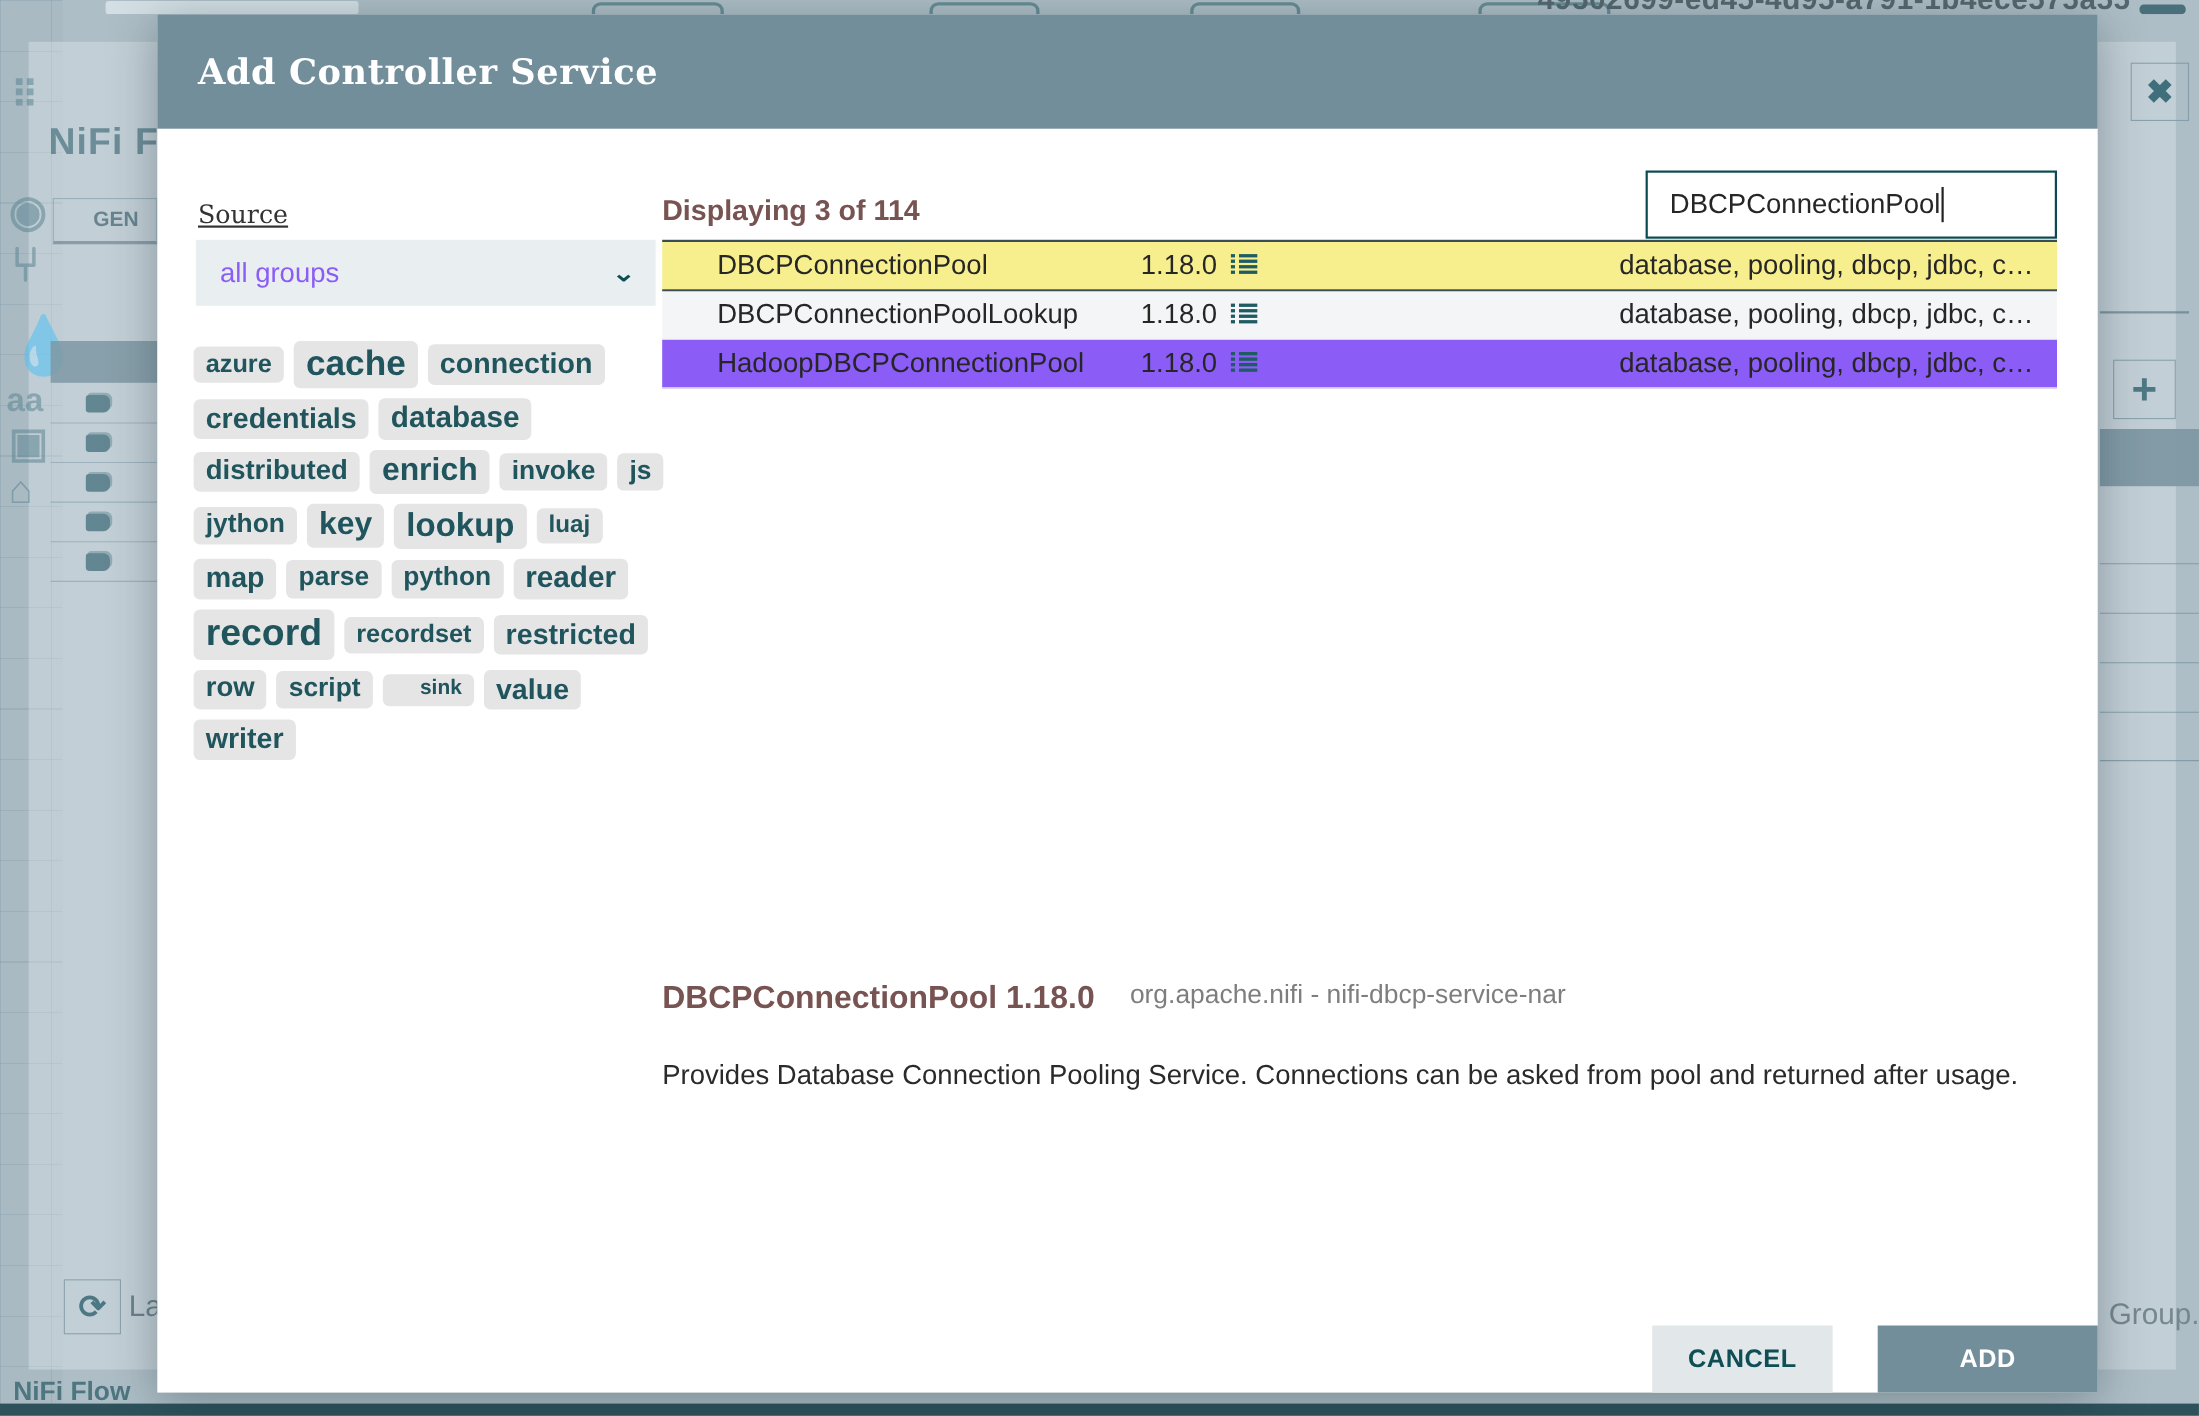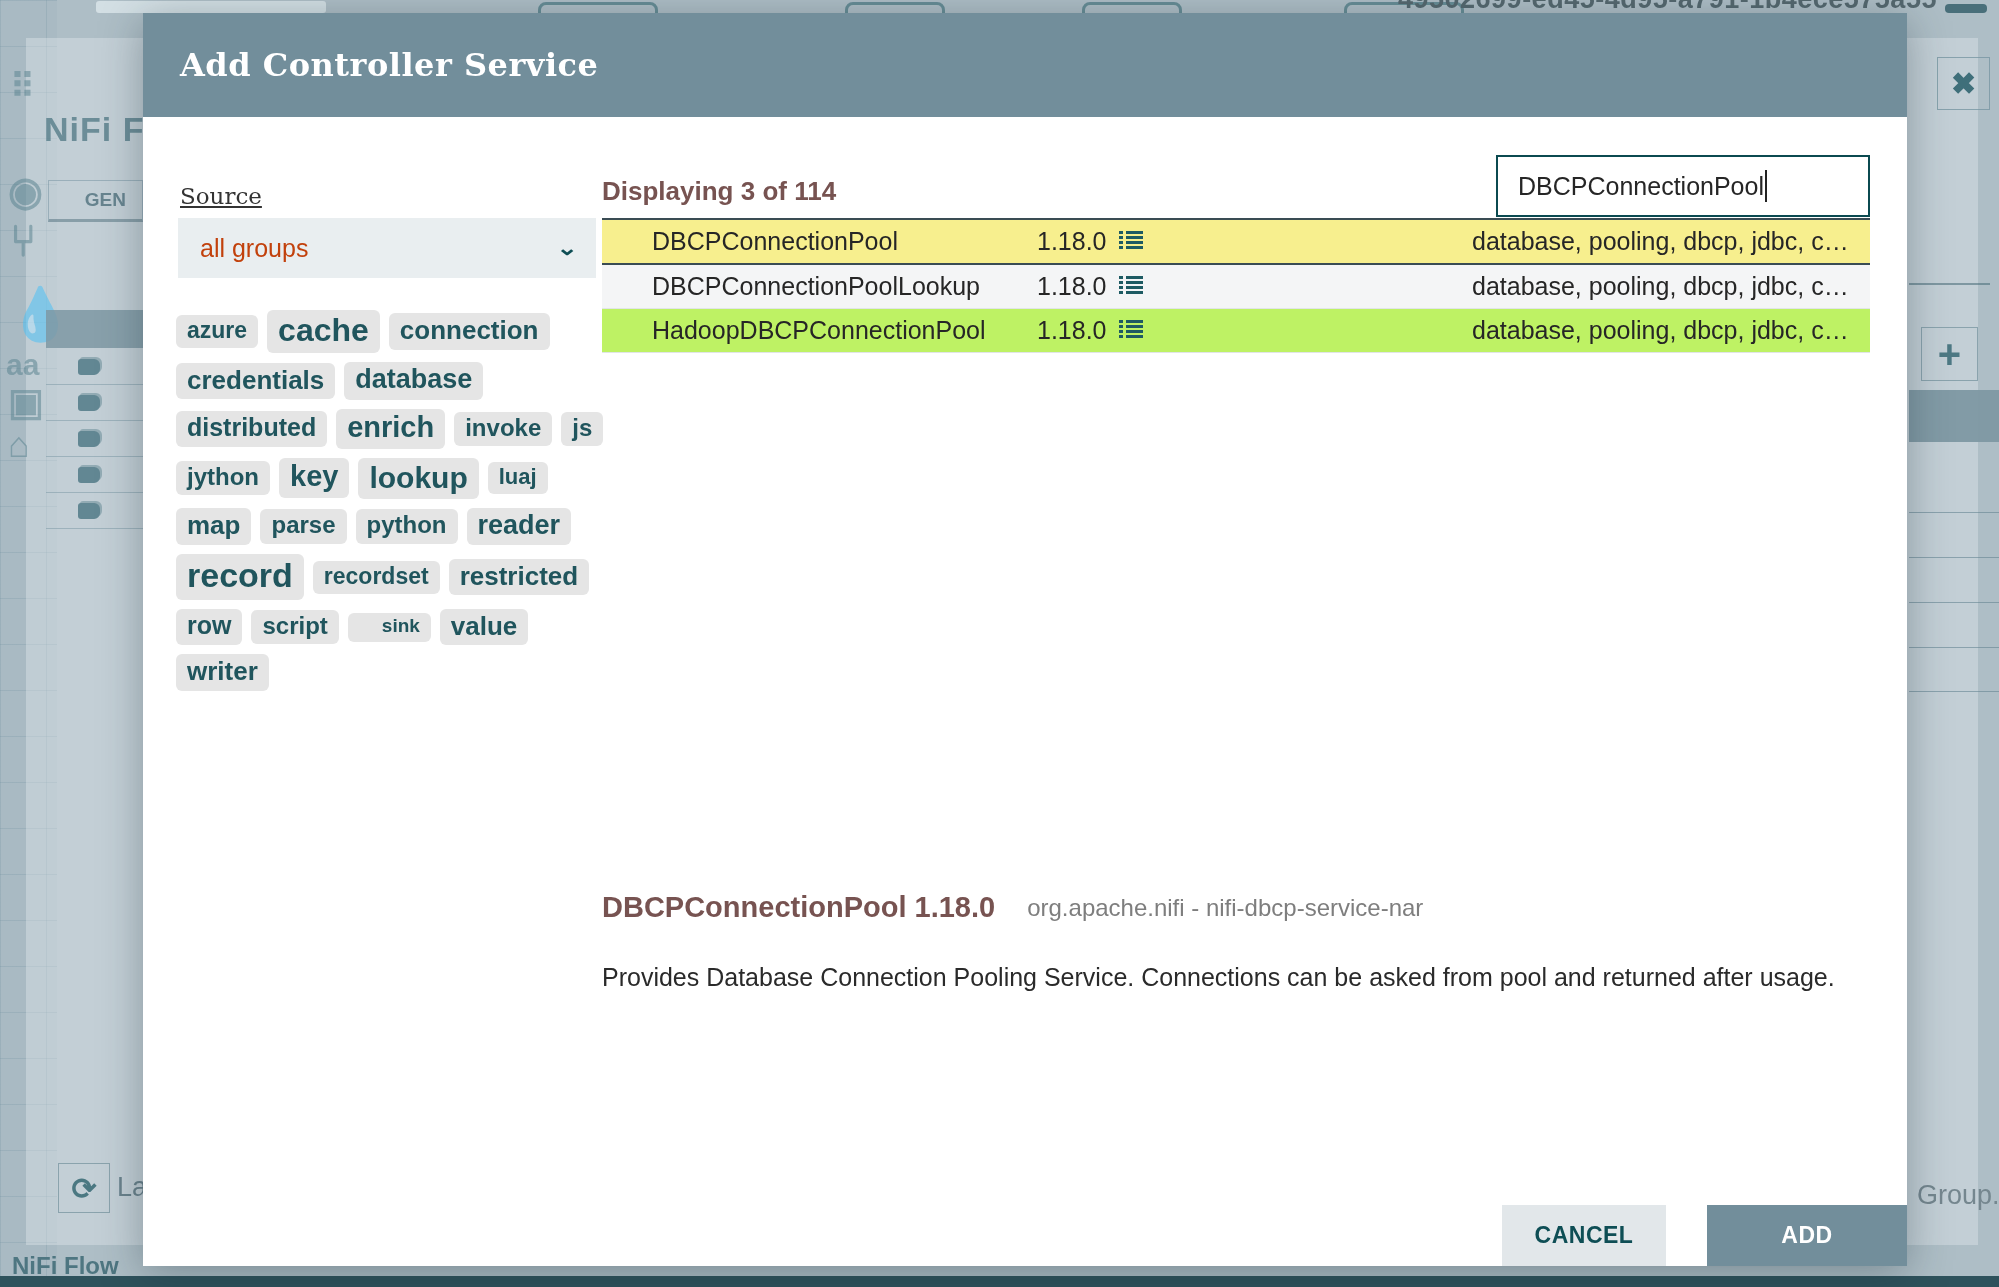--- a/index.html
+++ b/index.html
@@ -64,21 +64,21 @@
     background:#fff; box-shadow:0 8px 40px rgba(20,40,50,.35); }
   .dlg-header { position:absolute; left:0; top:0; width:100%; height:104px; background:#728e9b;
     display:flex; align-items:center; }
   .dlg-title { margin-left:37px; color:#fff; font-family:"DejaVu Serif", serif;
     font-weight:bold; font-size:32px; letter-spacing:.5px; }
 
   .src-label { position:absolute; left:37px; top:170px; font-family:"DejaVu Serif", serif;
     font-size:23px; color:#333;text-decoration:underline; }
   .src-select { position:absolute; left:35px; top:205px; width:418px; height:60px;
     background:#e9eef0; display:flex; align-items:center; cursor:pointer; }
-  .src-select-value { margin-left:22px; font-size:25px; color:#c2410c; flex:1; }
+  .src-select-value { margin-left:22px; font-size:25px; color:#8b5cf6; flex:1; }
   .chevron { margin-right:18px; color:#0e4e55; font-size:26px; font-weight:bold;
     transform:scaleY(.8); }
 
   .tag-cloud { position:absolute; left:33px; top:293px; width:448px;
     display:flex; flex-wrap:wrap; align-items:center; }
   .tag-pill { background:#e5e5e5; color:#20555d; font-weight:bold; border-radius:6px;
     padding:3px 11px 5px; margin:4px 9px 5px 0; line-height:1.1; cursor:pointer; }
 
   .displaying { position:absolute; left:459px; top:163px; font-size:26px; font-weight:bold;
     color:#775351; }
@@ -90,34 +90,34 @@
 
   .svc-table { position:absolute; left:459px; top:205px; width:1268px; }
   .t-head { display:flex; height:59px; background:#728e9b; align-items:center;
     border-bottom:3px solid #3a4c54; color:#fff; font-weight:bold; font-size:25px; }
   .th-type { width:413px; padding-left:13px; font-style:italic; }
   .sort-arrow { font-size:15px; color:#c4d0d6; font-style:normal; margin-left:8px;
     vertical-align:3px; }
   .th-version { width:435px; padding-left:22px; }
   .th-tags { flex:1; padding-left:22px; }
   .t-row { display:flex; height:44px; align-items:center; font-size:25px; color:#262626;
-    background:#bef264; border-bottom:1px solid #e1e5e7; cursor:pointer; }
+    background:#8b5cf6; border-bottom:1px solid #e1e5e7; cursor:pointer; }
   .t-row.alt { background:#f4f5f6; }
   .t-row.selected { background:#f7ef8e; border-top:2px solid #3a4c54;
     border-bottom:2px solid #3a4c54; height:47px; }
   .c-type { width:413px; padding-left:50px; white-space:nowrap; overflow:hidden; }
   .c-version { width:435px; padding-left:22px; display:flex; align-items:center; }
   .c-tags { flex:1; padding-left:22px; white-space:nowrap; overflow:hidden;
     text-overflow:ellipsis; padding-right:10px; }
   .ver-icon { display:inline-block; margin-left:12px; width:24px; height:21px; }
   .ver-icon i { display:block; height:3px; margin-bottom:2px;
     background:linear-gradient(to right,#1e5b63 0 4px, transparent 4px 7px, #1e5b63 7px 100%); }
 
   .detail-title-row { position:absolute; left:459px; top:878px; display:flex;
-    align-items:center; }
+    align-items:flex-start; }
   .detail-title { font-size:29px; font-weight:bold; color:#775351; }
   .detail-bundle { margin-left:32px; font-size:24px; color:#7e7e7e; }
   .detail-desc { position:absolute; left:459px; top:948px; width:1240px; font-size:25px;
     color:#2a2a2a; line-height:1.35; }
 
   .btn { position:absolute; top:1192px; height:61px; display:flex; align-items:center;
     justify-content:center; font-size:23px; font-weight:bold; letter-spacing:.5px;
     cursor:pointer; }
   .btn-cancel { left:1359px; width:164px; background:#e2e7ea; color:#0e4e55; }
   .btn-add { left:1564px; width:200px; background:#728e9b; color:#fff; }

